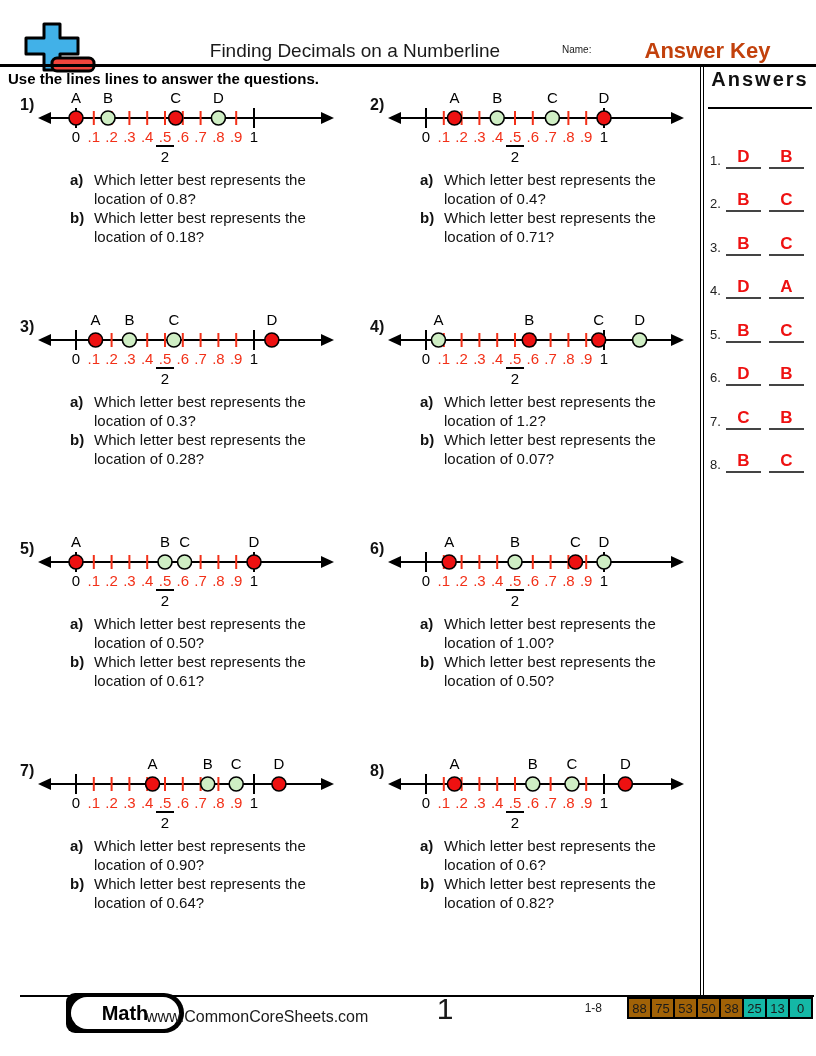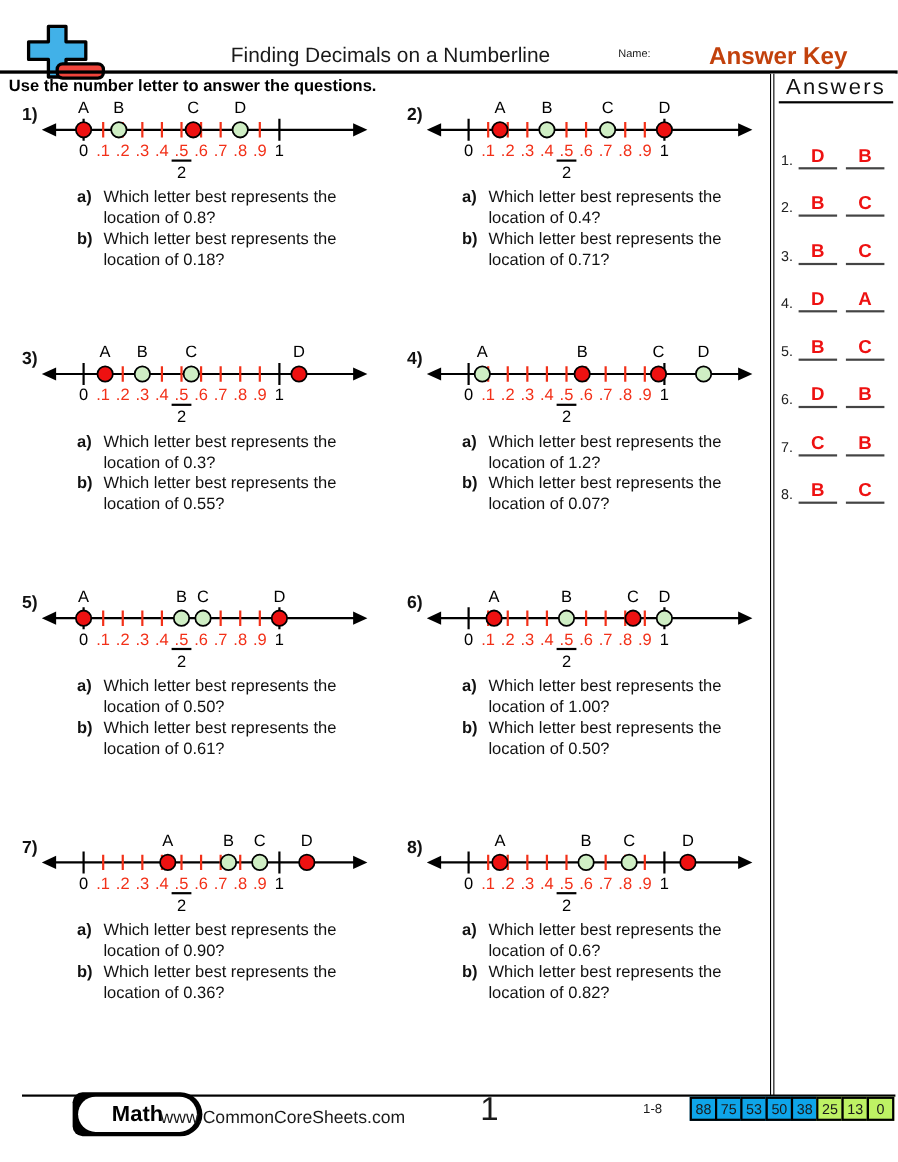--- a/index.html
+++ b/index.html
@@ -41,22 +41,22 @@
   .q { display:flex; line-height:19px; font-size:15px; }
   .q .qlabel { font-weight:bold; width:24px; flex:0 0 24px; }
   .q .qtext { width:240px; }
 
   
   .answers-panel {
     position:absolute; left:700px; top:67px; width:114px; height:929px;
     border-left:4px double #000; background:#fff;
   }
   .answers-title {
-    display:block; margin:1px 2px 0 4px; font-size:20px; font-weight:normal;
-    letter-spacing:2px; border-bottom:2px solid #000; padding-bottom:1px;
+    display:block; margin:1px 2px 0 4px; font-size:20px; font-weight:bold;
+    letter-spacing:2px; border-bottom:2px solid #000; padding-bottom:16px;
     width:104px; text-align:center;
   }
   .ans-list { margin-top:16px; }
   .ans-row { height:43.5px; display:flex; align-items:flex-end; padding-left:6px; }
   .ans-num { font-size:13px; color:#222; margin-right:5px; padding-bottom:1px; }
   .ans-slot {
     width:35px; margin-right:8px; text-align:center;
     border-bottom:2px solid #444; padding-bottom:0;
     font-size:17px; font-weight:bold; color:#ee1111; line-height:20px;
   }
@@ -73,38 +73,38 @@
     display:flex; align-items:center; justify-content:center;
     font-size:20px; font-weight:bold; color:#000;
   }
   .site-url { position:absolute; left:146px; top:1008px; font-size:16px; color:#1a1a1a; }
   .page-num { position:absolute; left:400px; top:992px; width:90px; text-align:center; font-size:30px; color:#1a1a1a; }
   .score { position:absolute; right:3px; top:997px; display:flex; align-items:center; }
   .score-range { font-size:12px; margin-right:27px; color:#1a1a1a; }
   .score-cell {
     width:25px; height:22px; border:2px solid #000; margin-left:-2px;
     display:flex; align-items:center; justify-content:center;
-    font-size:13px; color:#1a1a1a; background:#0ea5e9;
-  }
-  .score-cell.hl { background:#bef264; }
+    font-size:13px; color:#1a1a1a; background:#a16207;
+  }
+  .score-cell.hl { background:#14b8a6; }
 </style>
 </head>
 <body>
 
 <div class="page">
 
   <svg class="logo" viewBox="0 0 82 54">
     <path d="M28 4 h16 v14 h18 v16 h-18 v16 h-16 v-16 h-18 v-16 h18 z" fill="#41b1e8" stroke="#000" stroke-width="3" stroke-linejoin="round"></path>
     <rect x="36" y="38" width="42" height="13" rx="5" fill="#f0453c" stroke="#000" stroke-width="3"></rect>
   </svg>
   <div class="hdr-title">Finding Decimals on a Numberline</div>
   <div class="hdr-name">Name:</div>
   <div class="hdr-key">Answer Key</div>
   <div class="hdr-rule"></div>
-  <div class="instructions">Use the number letter to answer the questions.</div>
+  <div class="instructions">Use the lines lines to answer the questions.</div>
 
   <main class="problems" id="problems">
       <div class="problem">
         <div class="pnum">1)</div>
     <div class="nl-wrap"><svg class="nl" width="300" height="74" viewBox="0 0 300 74">
             <line x1="8" y1="26" x2="292" y2="26" stroke="#000" stroke-width="2"></line>
             <polygon points="2,26 15,20 15,32" fill="#000"></polygon>
             <polygon points="298,26 285,20 285,32" fill="#000"></polygon>
             <line x1="40" y1="16" x2="40" y2="36" stroke="#000" stroke-width="2"></line>
             <text x="40" y="50" font-size="15" text-anchor="middle" fill="#000">0</text>
@@ -239,21 +239,21 @@
             <circle cx="235.8" cy="26" r="7" fill="#ee1111" stroke="#000" stroke-width="1.6"></circle>
             <text x="235.8" y="11" font-size="15" text-anchor="middle" fill="#000">D</text>
           </svg></div>
     <div class="questions">
           <div class="q">
       <span class="qlabel">a)</span>
       <span class="qtext">Which letter best represents the location of 0.3?</span>
           </div>
           <div class="q">
       <span class="qlabel">b)</span>
-      <span class="qtext">Which letter best represents the location of 0.55?</span>
+      <span class="qtext">Which letter best represents the location of 0.28?</span>
           </div>
         </div>
       </div>
       <div class="problem">
         <div class="pnum">4)</div>
     <div class="nl-wrap"><svg class="nl" width="300" height="74" viewBox="0 0 300 74">
             <line x1="8" y1="26" x2="292" y2="26" stroke="#000" stroke-width="2"></line>
             <polygon points="2,26 15,20 15,32" fill="#000"></polygon>
             <polygon points="298,26 285,20 285,32" fill="#000"></polygon>
             <line x1="40" y1="16" x2="40" y2="36" stroke="#000" stroke-width="2"></line>
@@ -439,21 +439,21 @@
             <circle cx="242.92" cy="26" r="7" fill="#ee1111" stroke="#000" stroke-width="1.6"></circle>
             <text x="242.92" y="11" font-size="15" text-anchor="middle" fill="#000">D</text>
           </svg></div>
     <div class="questions">
           <div class="q">
       <span class="qlabel">a)</span>
       <span class="qtext">Which letter best represents the location of 0.90?</span>
           </div>
           <div class="q">
       <span class="qlabel">b)</span>
-      <span class="qtext">Which letter best represents the location of 0.36?</span>
+      <span class="qtext">Which letter best represents the location of 0.64?</span>
           </div>
         </div>
       </div>
       <div class="problem">
         <div class="pnum">8)</div>
     <div class="nl-wrap"><svg class="nl" width="300" height="74" viewBox="0 0 300 74">
             <line x1="8" y1="26" x2="292" y2="26" stroke="#000" stroke-width="2"></line>
             <polygon points="2,26 15,20 15,32" fill="#000"></polygon>
             <polygon points="298,26 285,20 285,32" fill="#000"></polygon>
             <line x1="40" y1="16" x2="40" y2="36" stroke="#000" stroke-width="2"></line>

